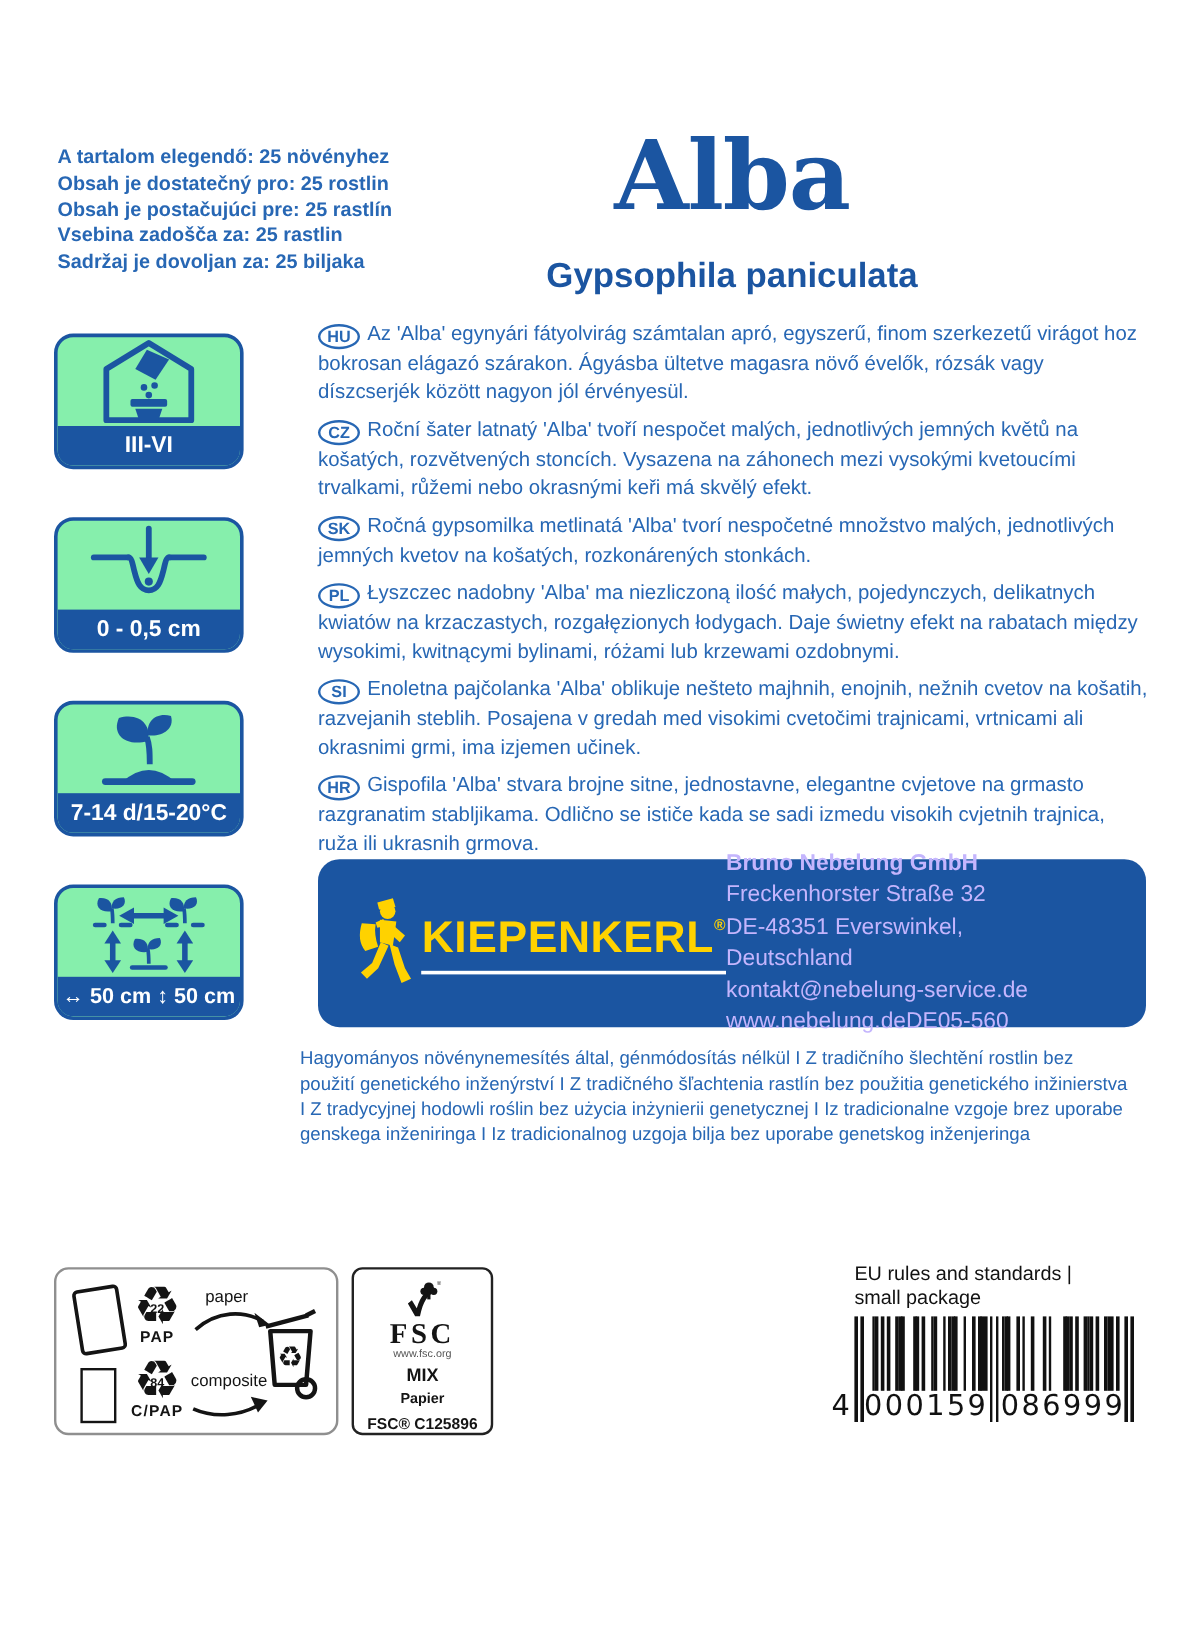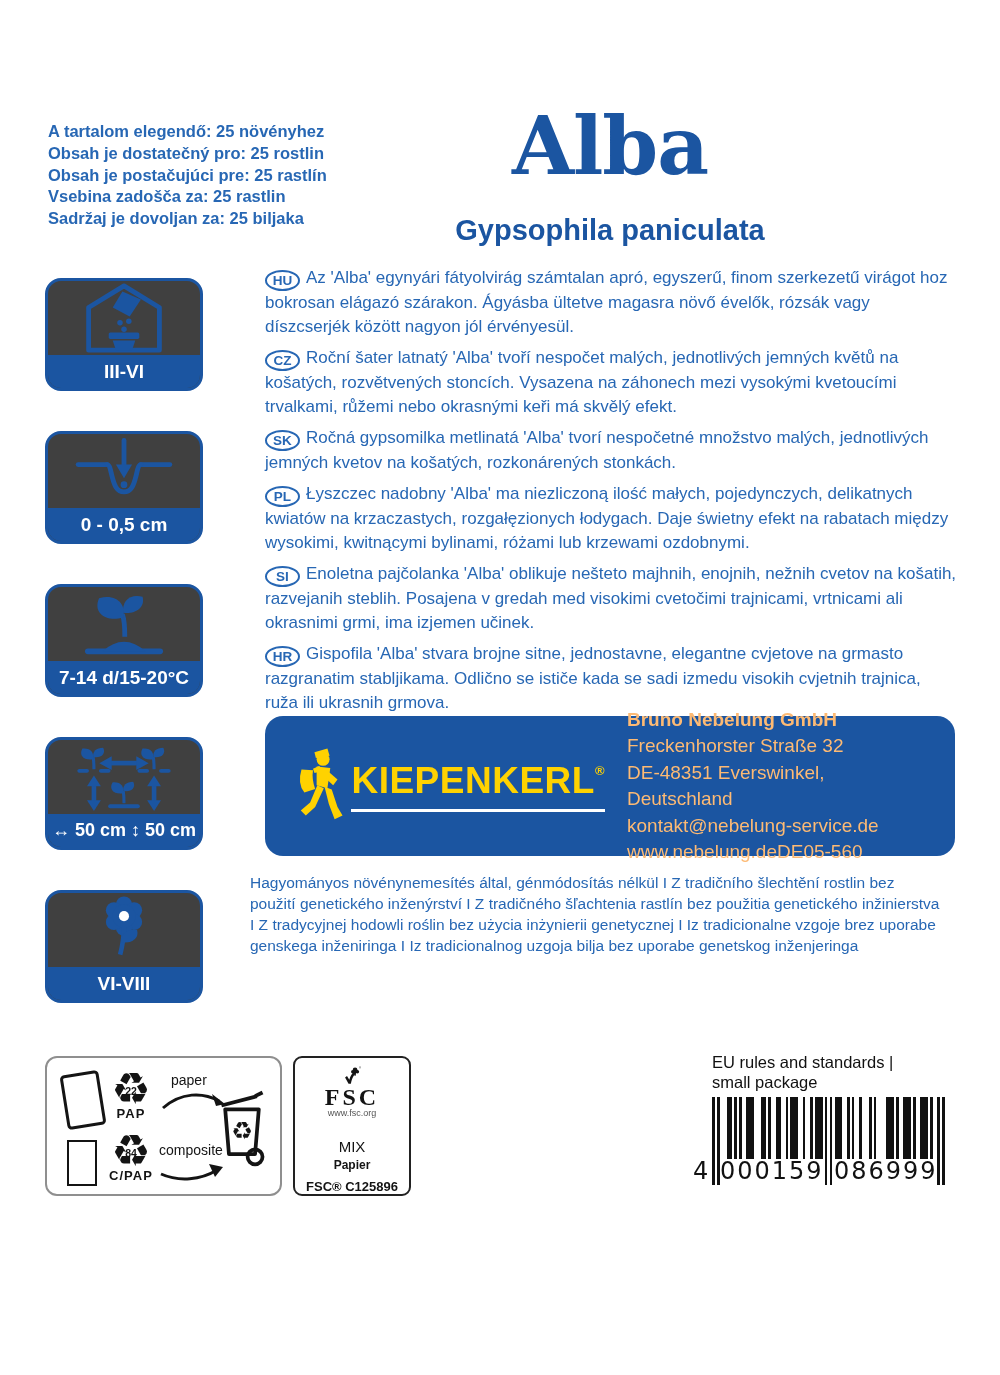--- a/index.html
+++ b/index.html
@@ -17,21 +17,21 @@
 
   
   .title-block{position:absolute;left:265px;top:100px;width:690px;text-align:center;}
   .title-block h1{margin:0;font-family:"DejaVu Serif",serif;font-weight:bold;
         font-size:80px;line-height:92px;color:var(--blue);letter-spacing:-1px;}
   .subtitle{position:absolute;left:265px;top:214px;width:690px;text-align:center;
         font-size:29px;font-weight:bold;color:var(--blue);}
 
   
   .card{position:absolute;left:45px;width:158px;height:113px;box-sizing:border-box;
-        border:3px solid var(--blue);border-radius:16px;background:#404040;overflow:hidden;}
+        border:3px solid var(--blue);border-radius:16px;background:#86efac;overflow:hidden;}
   .card .icon-area{position:absolute;left:0;right:0;top:0;bottom:33px;
         display:flex;align-items:center;justify-content:center;}
   .card .bar-label{position:absolute;left:0;right:0;bottom:0;height:33px;background:var(--blue);
         color:#fff;font-weight:bold;font-size:19px;display:flex;align-items:center;justify-content:center;}
   .card svg{display:block;}
   .blue-fill{fill:var(--blue);}
   .blue-stroke{stroke:var(--blue);fill:none;}
 
   
   .descs{position:absolute;left:265px;top:266px;width:692px;color:var(--textblue);
@@ -42,21 +42,21 @@
         font-size:13.5px;font-weight:bold;padding:0 5px;margin-right:6px;vertical-align:-2px;}
 
   
   .company{position:absolute;left:265px;top:716px;width:690px;height:140px;background:var(--blue);
         border-radius:18px;display:flex;align-items:center;box-sizing:border-box;}
   .logo{display:flex;align-items:center;padding-left:30px;width:340px;box-sizing:border-box;}
   .wordmark-wrap{margin-left:6px;}
   .wordmark{color:var(--yellow);font-weight:bold;font-size:37px;letter-spacing:0.5px;white-space:nowrap;}
   .wordmark sup{font-size:13px;vertical-align:18px;}
   .brand-rule{height:3px;background:#fff;margin-top:7px;}
-  .addr{color:#fdba74;font-size:19px;line-height:26.5px;width:305px;margin-left:22px;}
+  .addr{color:#c4b5fd;font-size:19px;line-height:26.5px;width:305px;}
   .addr .b{font-weight:bold;}
   .addr .last{display:flex;justify-content:flex-start;}
 
   
   .note{position:absolute;left:250px;top:872px;width:694px;color:var(--textblue);
         font-size:15.5px;line-height:21px;}
 
   
   .recycle-card{position:absolute;left:45px;top:1056px;width:237px;height:140px;box-sizing:border-box;
         border:2px solid #8f8f8f;border-radius:12px;background:#fff;color:#141414;}
@@ -71,21 +71,21 @@
   .bin{position:absolute;right:10px;top:26px;}
   .dark-stroke{stroke:#141414;fill:none;}
   .dark-fill{fill:#141414;}
 
   
   .fsc-card{position:absolute;left:293px;top:1056px;width:118px;height:140px;box-sizing:border-box;
         border:2.5px solid #222;border-radius:9px;background:#fff;color:#141414;
         display:flex;flex-direction:column;align-items:center;padding-top:8px;}
   .fsc-title{font-family:"Liberation Serif",serif;font-weight:bold;font-size:24px;letter-spacing:3px;line-height:22px;}
   .fsc-url{font-size:9px;color:#555;line-height:10px;}
-  .fsc-mix{font-size:15px;font-weight:normal;margin-top:20px;}
+  .fsc-mix{font-size:15px;font-weight:bold;margin-top:5px;}
   .fsc-paper{font-size:12px;font-weight:bold;margin-top:3px;text-align:center;}
   .fsc-cert{font-size:13px;font-weight:bold;margin-top:7px;}
 
   
   .bc{position:absolute;left:712px;top:1052px;width:243px;color:#111;}
   .bc-note{font-size:16.5px;line-height:20px;}
   .barcode{position:relative;margin-top:5px;height:92px;}
   .barcode .bar{position:absolute;top:0;height:62px;background:#111;}
   .barcode .bar.guard{height:88px;}
   .bc-digit{position:absolute;font-family:"DejaVu Sans",sans-serif;font-size:24px;top:60px;color:#111;}
@@ -178,37 +178,20 @@
         <path class="blue-fill" d="M27 92 L18 78 H36 Z"></path>
         <path class="blue-stroke" d="M105 58 V80" stroke-width="6"></path>
         <path class="blue-fill" d="M105 46 L96 60 H114 Z"></path>
         <path class="blue-fill" d="M105 92 L96 78 H114 Z"></path>
         <path class="blue-stroke" d="M48 86 H84" stroke-width="5" stroke-linecap="round"></path>
       </svg>
     </div>
     <div class="bar-label" style="font-size:18px;">↔ 50 cm ↕ 50 cm</div>
   </div>
 
-  <div class="card" style="top:890px;">
-    <div class="icon-area">
-      <svg width="110" height="74" viewBox="0 0 120 96">
-        <circle class="blue-fill" cx="60" cy="15" r="10.5"></circle>
-        <circle class="blue-fill" cx="73" cy="22.5" r="10.5"></circle>
-        <circle class="blue-fill" cx="73" cy="37.5" r="10.5"></circle>
-        <circle class="blue-fill" cx="60" cy="45" r="10.5"></circle>
-        <circle class="blue-fill" cx="47" cy="37.5" r="10.5"></circle>
-        <circle class="blue-fill" cx="47" cy="22.5" r="10.5"></circle>
-        <circle class="blue-fill" cx="60" cy="30" r="15"></circle>
-        <circle cx="60" cy="30" r="6.5" fill="#fff"></circle>
-        <path class="blue-stroke" d="M60 44 C60 58 58 68 55 80" stroke-width="6"></path>
-        <path class="blue-fill" d="M57 64 C70 66 80 59 77 48 C64 46 56 53 57 64 Z"></path>
-      </svg>
-    </div>
-    <div class="bar-label">VI-VIII</div>
-  </div>
 
   <div class="descs">
     <p><span class="lang-badge">HU</span><span>Az 'Alba' egynyári fátyolvirág számtalan apró, egyszerű, finom szerkezetű virágot hoz bokrosan elágazó szárakon. Ágyásba ültetve magasra növő évelők, rózsák vagy díszcserjék között nagyon jól érvényesül.</span></p>
     <p><span class="lang-badge">CZ</span><span>Roční šater latnatý 'Alba' tvoří nespočet malých, jednotlivých jemných květů na košatých, rozvětvených stoncích. Vysazena na záhonech mezi vysokými kvetoucími trvalkami, růžemi nebo okrasnými keři má skvělý efekt.</span></p>
     <p><span class="lang-badge">SK</span><span>Ročná gypsomilka metlinatá 'Alba' tvorí nespočetné množstvo malých, jednotlivých jemných kvetov na košatých, rozkonárených stonkách.</span></p>
     <p><span class="lang-badge">PL</span><span>Łyszczec nadobny 'Alba' ma niezliczoną ilość małych, pojedynczych, delikatnych kwiatów na krzaczastych, rozgałęzionych łodygach. Daje świetny efekt na rabatach między wysokimi, kwitnącymi bylinami, różami lub krzewami ozdobnymi.</span></p>
     <p><span class="lang-badge">SI</span><span>Enoletna pajčolanka 'Alba' oblikuje nešteto majhnih, enojnih, nežnih cvetov na košatih, razvejanih steblih. Posajena v gredah med visokimi cvetočimi trajnicami, vrtnicami ali okrasnimi grmi, ima izjemen učinek.</span></p>
     <p><span class="lang-badge">HR</span><span>Gispofila 'Alba' stvara brojne sitne, jednostavne, elegantne cvjetove na grmasto razgranatim stabljikama. Odlično se ističe kada se sadi izmedu visokih cvjetnih trajnica, ruža ili ukrasnih grmova.</span></p>
   </div>
 

